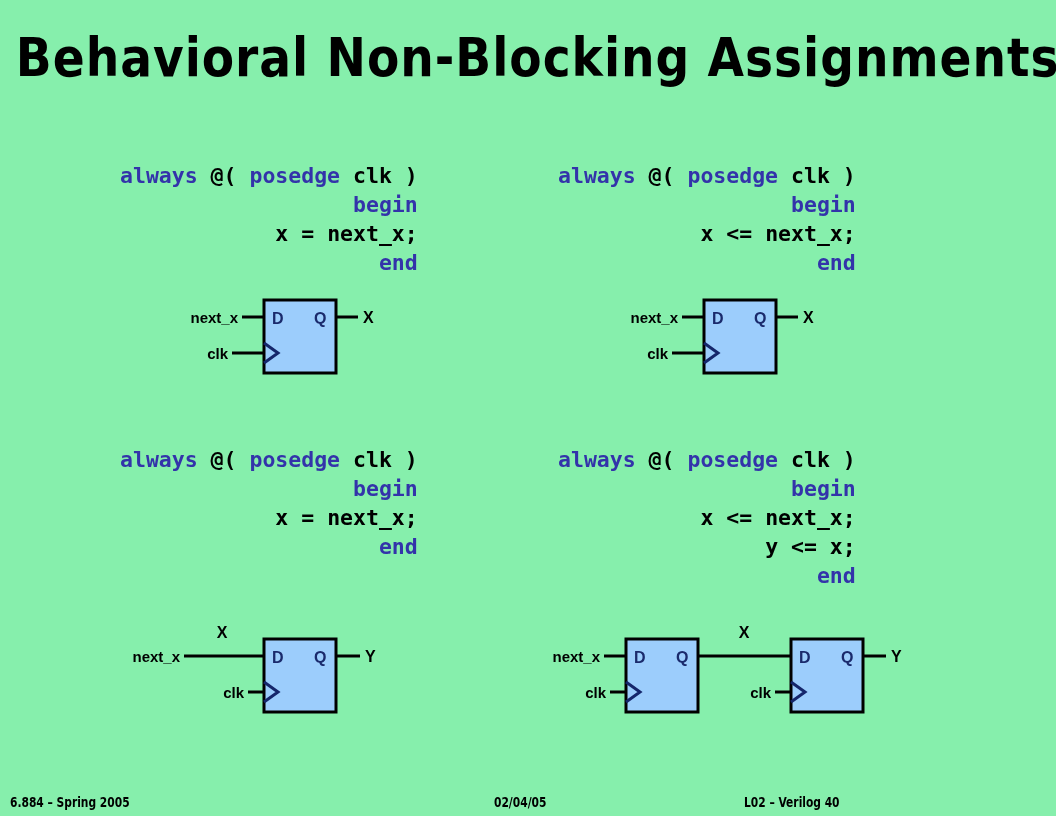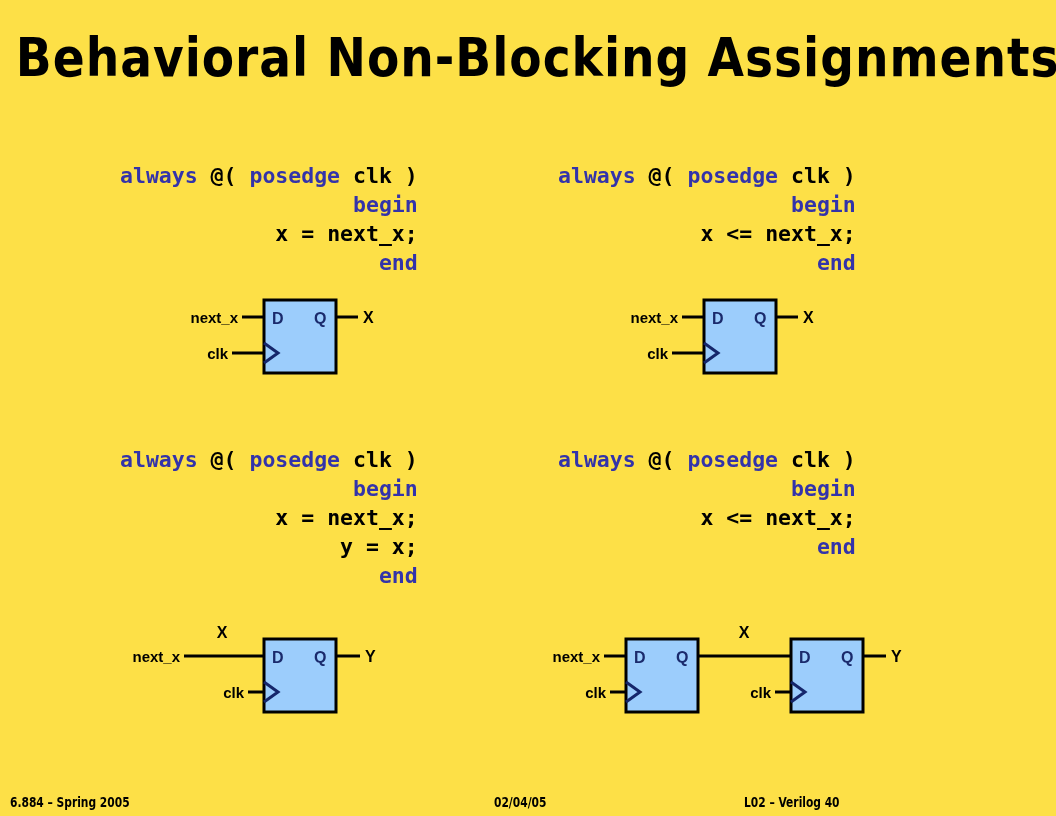--- a/index.html
+++ b/index.html
@@ -7,21 +7,21 @@
     padding: 0;
     background: #ffffff;
   }
   body {
     font-family: "Liberation Sans", sans-serif;
   }
   #slide {
     position: relative;
     width: 1056px;
     height: 816px;
-    background: #fde047;
+    background: #86efac;
     overflow: hidden;
   }
 
   
   #slide-title {
     position: absolute;
     left: 0;
     top: 26px;
     width: 1056px;
     text-align: center;
@@ -85,23 +85,23 @@
 <body>
 
 <div id="slide">
 
   <div id="slide-title">Behavioral Non-Blocking Assignments</div>
 
   <div class="code-block" id="code-tl"><div><span class="kw">always </span><span class="plain">@( </span><span class="kw">posedge </span><span class="plain">clk )</span></div><div><span class="kw">begin</span></div><div><span class="plain">  x = next_x;</span></div><div><span class="kw">end</span></div></div>
 
   <div class="code-block" id="code-tr"><div><span class="kw">always </span><span class="plain">@( </span><span class="kw">posedge </span><span class="plain">clk )</span></div><div><span class="kw">begin</span></div><div><span class="plain">  x &lt;= next_x;</span></div><div><span class="kw">end</span></div></div>
 
-  <div class="code-block" id="code-bl"><div><span class="kw">always </span><span class="plain">@( </span><span class="kw">posedge </span><span class="plain">clk )</span></div><div><span class="kw">begin</span></div><div><span class="plain">  x = next_x;</span></div><div><span class="plain">  y = x;</span></div><div><span class="kw">end</span></div></div>
+  <div class="code-block" id="code-bl"><div><span class="kw">always </span><span class="plain">@( </span><span class="kw">posedge </span><span class="plain">clk )</span></div><div><span class="kw">begin</span></div><div><span class="plain">  x = next_x;</span></div><div><span class="kw">end</span></div></div>
 
-  <div class="code-block" id="code-br"><div><span class="kw">always </span><span class="plain">@( </span><span class="kw">posedge </span><span class="plain">clk )</span></div><div><span class="kw">begin</span></div><div><span class="plain">  x &lt;= next_x;</span></div><div><span class="kw">end</span></div></div>
+  <div class="code-block" id="code-br"><div><span class="kw">always </span><span class="plain">@( </span><span class="kw">posedge </span><span class="plain">clk )</span></div><div><span class="kw">begin</span></div><div><span class="plain">  x &lt;= next_x;</span></div><div><span class="plain">  y &lt;= x;</span></div><div><span class="kw">end</span></div></div>
 
   <div class="diagram" style="left:170px; top:288px;">
     <svg width="230" height="100" viewBox="0 0 230 100">
 
       <line x1="72" y1="29" x2="94" y2="29" stroke="#000" stroke-width="3"></line>
 
       <line x1="62" y1="65" x2="94" y2="65" stroke="#000" stroke-width="3"></line>
 
       <line x1="166" y1="29" x2="188" y2="29" stroke="#000" stroke-width="3"></line>
 

